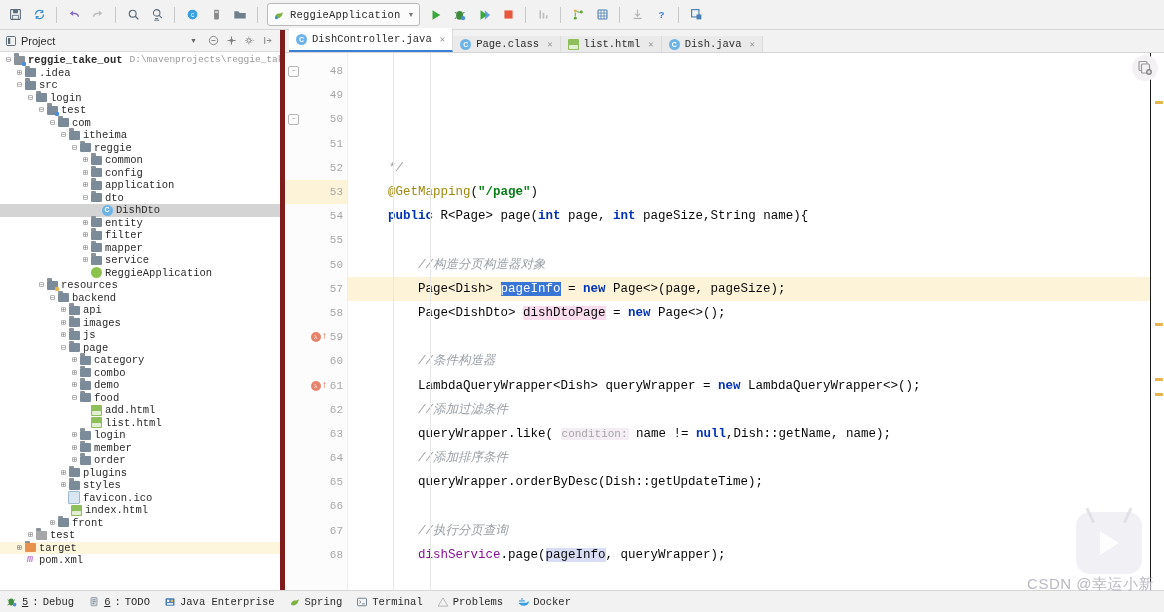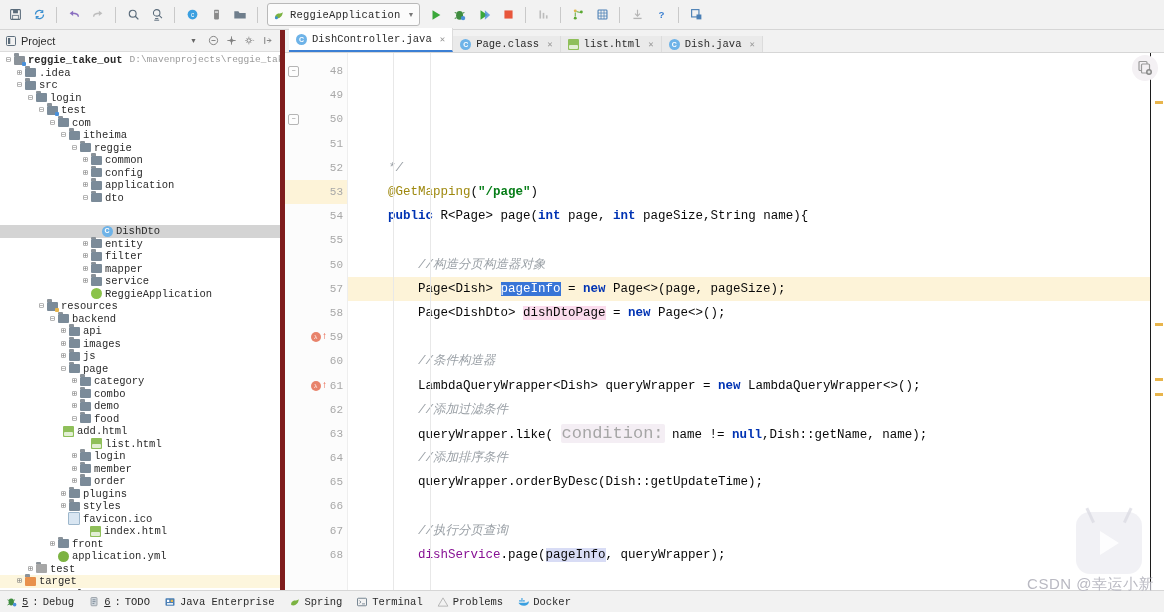--- a/index.html
+++ b/index.html
@@ -36,21 +36,21 @@
     height:21px;min-height:21px;background:#f2f2f2;border-bottom:1px solid #dcdcdc;
     display:flex;align-items:center;padding:0 4px;gap:4px;
   }
   .pp-title{font-size:11px;color:#2b2b2b;flex:0 0 auto;}
   .pp-caret{font-size:7px;color:#666;margin-left:auto;margin-right:6px;}
   .pp-icons{display:flex;align-items:center;gap:5px;padding-right:2px;}
   .pp-ic{width:13px;height:13px;display:flex;align-items:center;justify-content:center;color:#6a6a6a;}
 
   .tree{flex:1;overflow:hidden;padding-top:2px;font-family:"Liberation Mono",monospace;font-size:10.5px;position:relative;}
   .tnode{height:12.5px;display:flex;align-items:center;white-space:nowrap;padding-left:4px;line-height:12.5px;}
-  .tnode.sel{background:#d4d4d4;margin-top:21px;}
+  .tnode.sel{background:#d4d4d4;}
   .tnode.hl{background:#fdf6dd;}
   .handle{width:9px;min-width:9px;display:inline-flex;align-items:center;justify-content:center;font-size:8px;color:#777;line-height:1;}
   .ticon{width:12px;min-width:12px;height:11px;margin-right:3px;display:inline-flex;align-items:center;justify-content:center;}
   .tlabel{color:#2b2b2b;}
   .tlabel.b{font-weight:bold;}
   .tpath{color:#9a9a9a;margin-left:7px;font-size:9.5px;}
 
   
   .f-ico{width:11px;height:9px;border-radius:1px;position:relative;background:#8a9299;}
   .f-ico:before{content:"";position:absolute;left:0;top:-2.5px;width:5px;height:2.5px;background:#8a9299;border-radius:1px 1px 0 0;}
@@ -105,21 +105,21 @@
     font-family:"Liberation Mono",monospace;font-size:12.5px;line-height:24.2px;
     white-space:pre;color:#080808;
   }
   .cline{height:24.2px;white-space:pre;}
   .cline.hl{background:#fdf3d8;margin-left:-10px;padding-left:10px;}
   .kw{color:#0033b3;font-weight:bold;}
   .ann{color:#9e880d;}
   .str{color:#067d17;font-weight:bold;}
   .cmt{color:#9aa0a6;font-style:italic;}
   .fld{color:#871094;}
-  .hint{color:#a6a6a6;background:#f4eef4;border-radius:2px;padding:0 1px;font-size:17px;margin-top:24px;}
+  .hint{color:#a6a6a6;background:#f4eef4;border-radius:2px;padding:0 1px;font-size:11px;margin-top:24px;}
   .sel{background:#3875d7;color:#fff;}
   .occ-pink{background:#fbdced;}
   .occ-blue{background:#d8dcf5;}
   .guide{position:absolute;top:0;bottom:0;width:1px;background:#e8e8e8;}
 
   .scrollbar-v{position:absolute;right:0;top:0;bottom:0;width:13px;background:#fff;border-left:1px solid #1c1c1c;}
   .stripe{position:absolute;right:1px;width:8px;height:3px;background:#e8b54c;}
 
   .breadcrumb{
     height:18px;min-height:18px;background:#f7f4f6;border-top:1px solid #e2e2e2;
@@ -529,21 +529,21 @@
             </span>
             <span class="tlabel">demo</span>
           </div>
           <div class="tnode" style="padding-left: 70px;">
             <span class="handle">⊟</span>
             <span class="ticon">
               <span class="f-ico blue"></span>
             </span>
             <span class="tlabel">food</span>
           </div>
-          <div class="tnode" style="padding-left: 53px; font-family: Liberation Mono, monospace;">
+          <div class="tnode" style="padding-left: 81px; font-family: Liberation Mono, monospace;">
             <span class="handle"></span>
             <span class="ticon">
               <span class="h-ico"></span>
             </span>
             <span class="tlabel">add.html</span>
           </div>
           <div class="tnode" style="padding-left: 81px;">
             <span class="handle"></span>
             <span class="ticon">
               <span class="h-ico"></span>
@@ -585,40 +585,33 @@
             </span>
             <span class="tlabel">styles</span>
           </div>
           <div class="tnode" style="padding-left: 59px; text-align: right;">
             <span class="handle"></span>
             <span class="ticon">
               <span class="ico-ico"></span>
             </span>
             <span class="tlabel">favicon.ico</span>
           </div>
-          <div class="tnode" style="padding-left: 80px;">
+          <div class="tnode" style="padding-left: 61px;">
             <span class="handle"></span>
             <span class="ticon">
               <span class="h-ico"></span>
             </span>
             <span class="tlabel">index.html</span>
           </div>
           <div class="tnode" style="padding-left: 48px;">
             <span class="handle">⊞</span>
             <span class="ticon">
               <span class="f-ico blue"></span>
             </span>
             <span class="tlabel">front</span>
-          </div>
-          <div class="tnode" style="padding-left: 48px;">
-            <span class="handle"></span>
-            <span class="ticon">
-              <span class="yml-ico"></span>
-            </span>
-            <span class="tlabel">application.yml</span>
           </div>
           <div class="tnode" style="padding-left: 26px;">
             <span class="handle">⊞</span>
             <span class="ticon">
               <span class="f-ico grey"></span>
             </span>
             <span class="tlabel">test</span>
           </div>
           <div class="tnode hl" style="padding-left: 15px;">
             <span class="handle">⊞</span>

